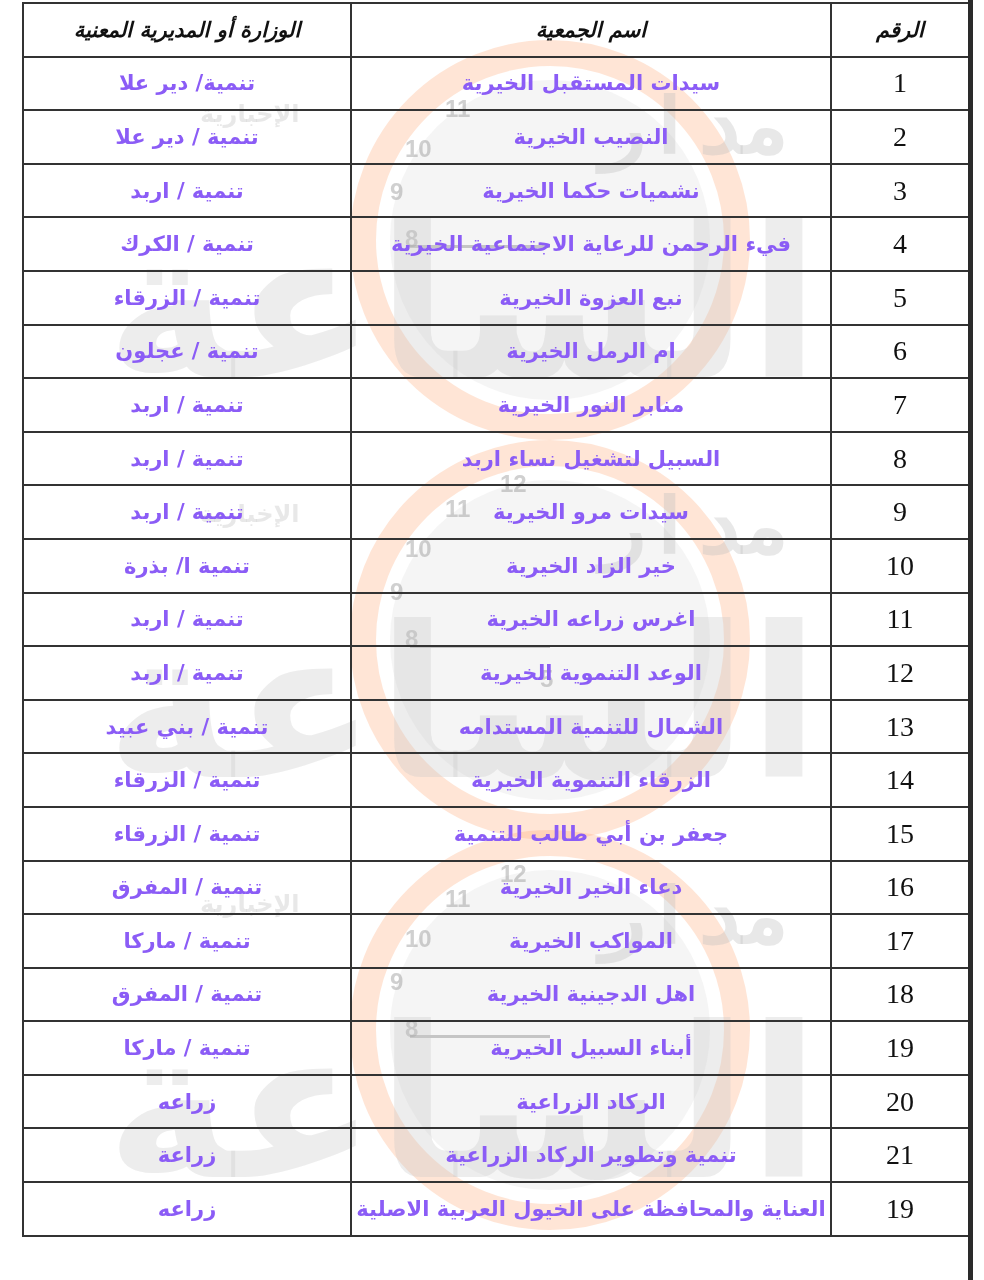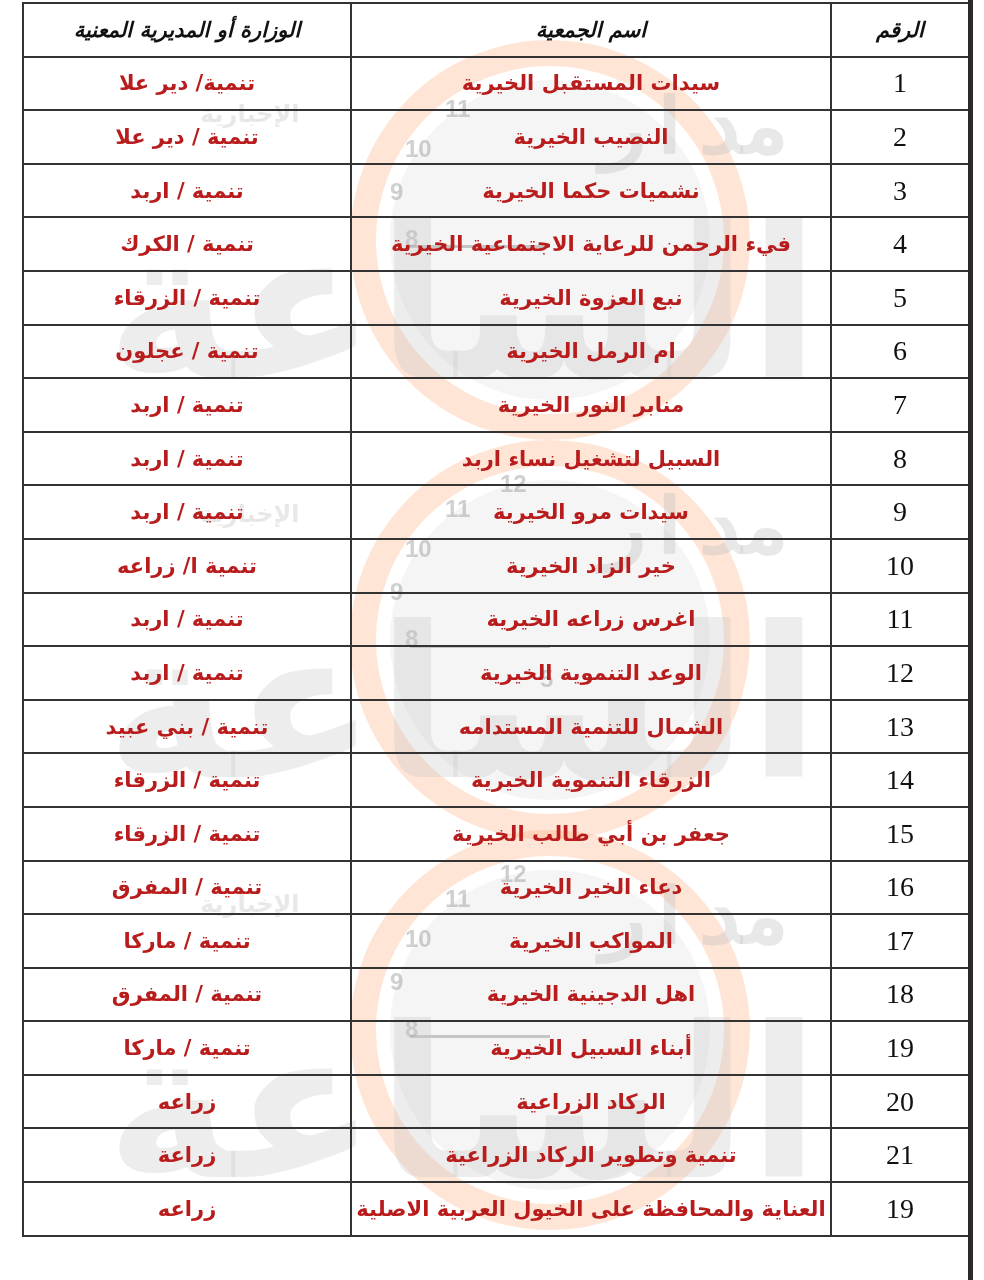--- a/index.html
+++ b/index.html
@@ -137,21 +137,21 @@
       font-family: "Liberation Serif", serif;
       font-size: 28px;
       color: #111111;
       direction: ltr;
       display: inline-block;
     }
     .name, .ministry {
       font-family: "DejaVu Sans", sans-serif;
       font-weight: bold;
       font-size: 21px;
-      color: #b91c1c;
+      color: #8b5cf6;
     }
   </style>
 </head>
 <body>
 
 <div class="page">
 
   <div class="watermark">
     <div class="wm-block" style="top:40px;">
       <div class="wm-face"></div>
@@ -248,21 +248,21 @@
           <td class="col-ministry"><span class="ministry">تنمية / اربد</span></td>
         </tr>
       <tr>
           <td class="col-num"><span class="num">9</span></td>
           <td class="col-name"><span class="name">سيدات مرو الخيرية</span></td>
           <td class="col-ministry"><span class="ministry">تنمية / اربد</span></td>
         </tr>
       <tr>
           <td class="col-num"><span class="num">10</span></td>
           <td class="col-name"><span class="name">خير الزاد الخيرية</span></td>
-          <td class="col-ministry"><span class="ministry">تنمية ا/ زراعه</span></td>
+          <td class="col-ministry"><span class="ministry">تنمية ا/ بذرة</span></td>
         </tr>
       <tr>
           <td class="col-num"><span class="num">11</span></td>
           <td class="col-name"><span class="name">اغرس زراعه الخيرية</span></td>
           <td class="col-ministry"><span class="ministry">تنمية / اربد</span></td>
         </tr>
       <tr>
           <td class="col-num"><span class="num">12</span></td>
           <td class="col-name"><span class="name">الوعد التنموية الخيرية</span></td>
           <td class="col-ministry"><span class="ministry">تنمية / اربد</span></td>
@@ -272,21 +272,21 @@
           <td class="col-name"><span class="name">الشمال للتنمية المستدامه</span></td>
           <td class="col-ministry"><span class="ministry">تنمية / بني عبيد</span></td>
         </tr>
       <tr>
           <td class="col-num"><span class="num">14</span></td>
           <td class="col-name"><span class="name">الزرقاء التنموية الخيرية</span></td>
           <td class="col-ministry"><span class="ministry">تنمية / الزرقاء</span></td>
         </tr>
       <tr>
           <td class="col-num"><span class="num">15</span></td>
-          <td class="col-name"><span class="name">جعفر بن أبي طالب الخيرية</span></td>
+          <td class="col-name"><span class="name">جعفر بن أبي طالب للتنمية</span></td>
           <td class="col-ministry"><span class="ministry">تنمية / الزرقاء</span></td>
         </tr>
       <tr>
           <td class="col-num"><span class="num">16</span></td>
           <td class="col-name"><span class="name">دعاء الخير الخيرية</span></td>
           <td class="col-ministry"><span class="ministry">تنمية / المفرق</span></td>
         </tr>
       <tr>
           <td class="col-num"><span class="num">17</span></td>
           <td class="col-name"><span class="name">المواكب الخيرية</span></td>

